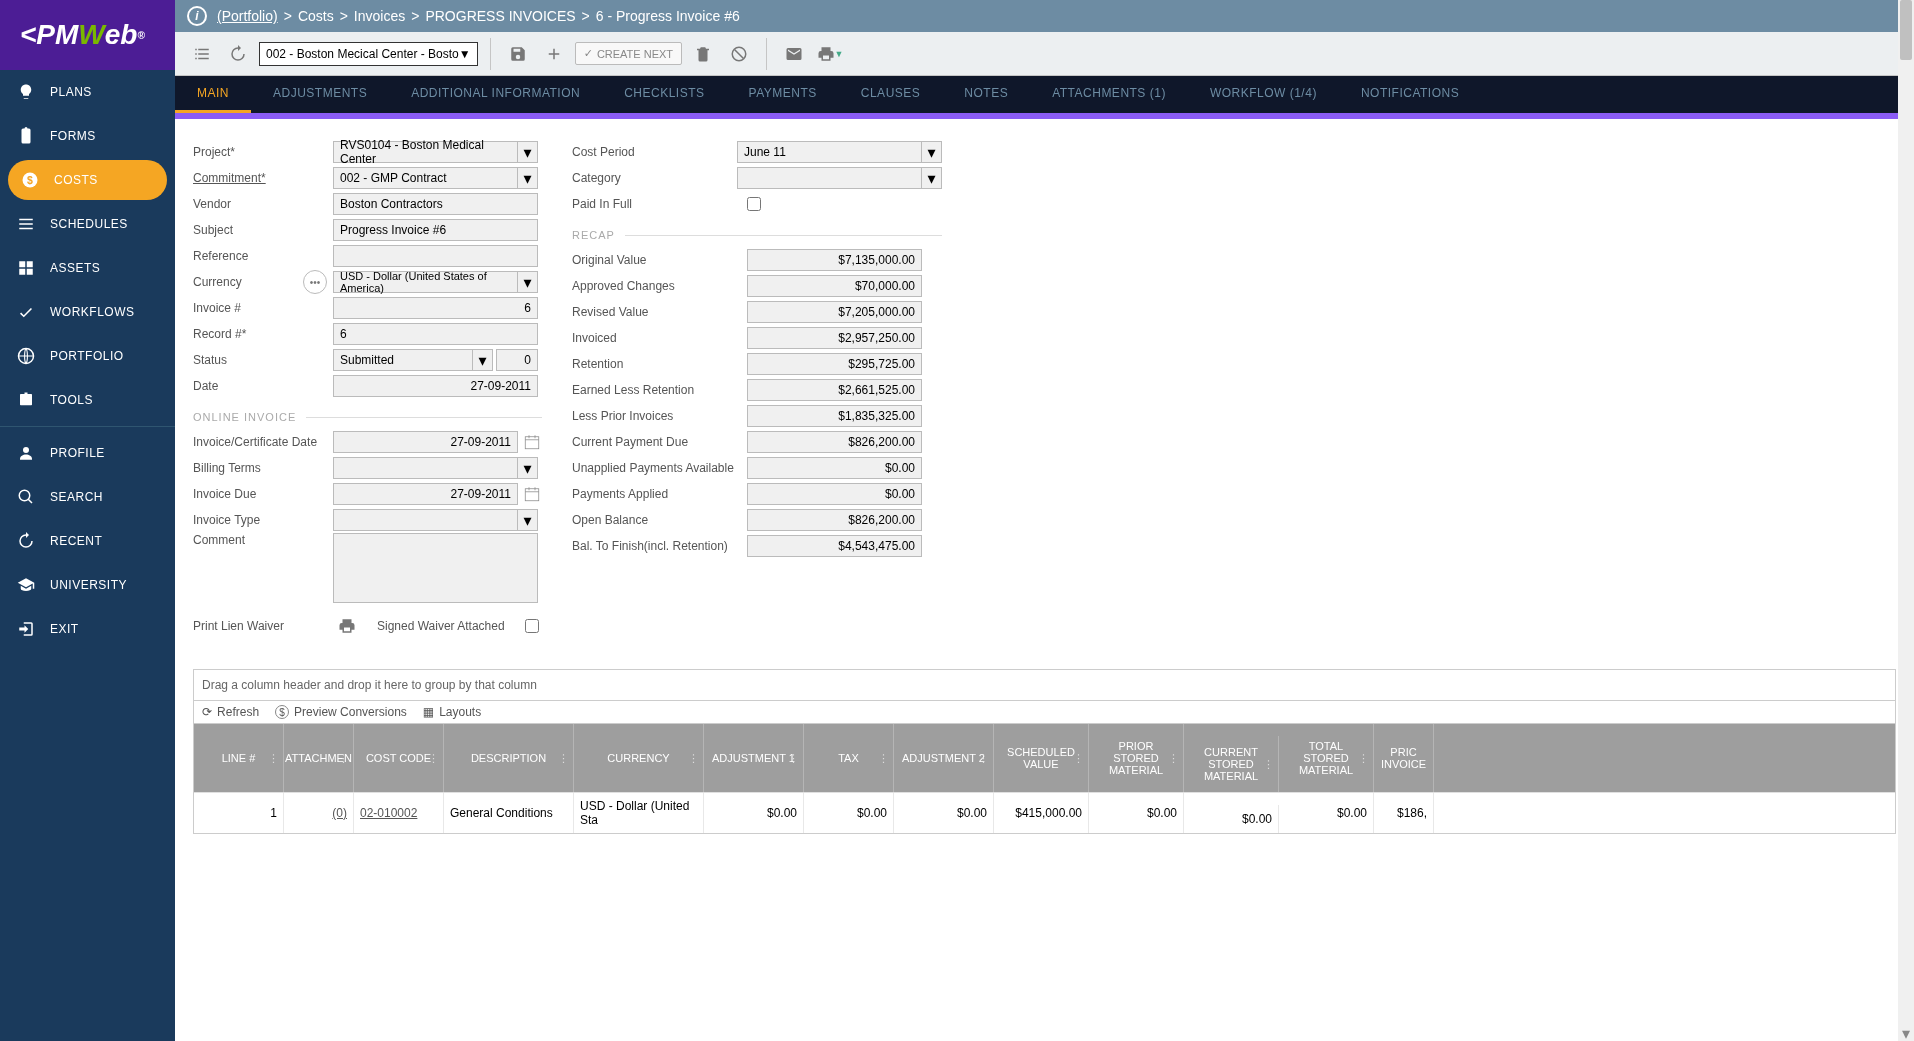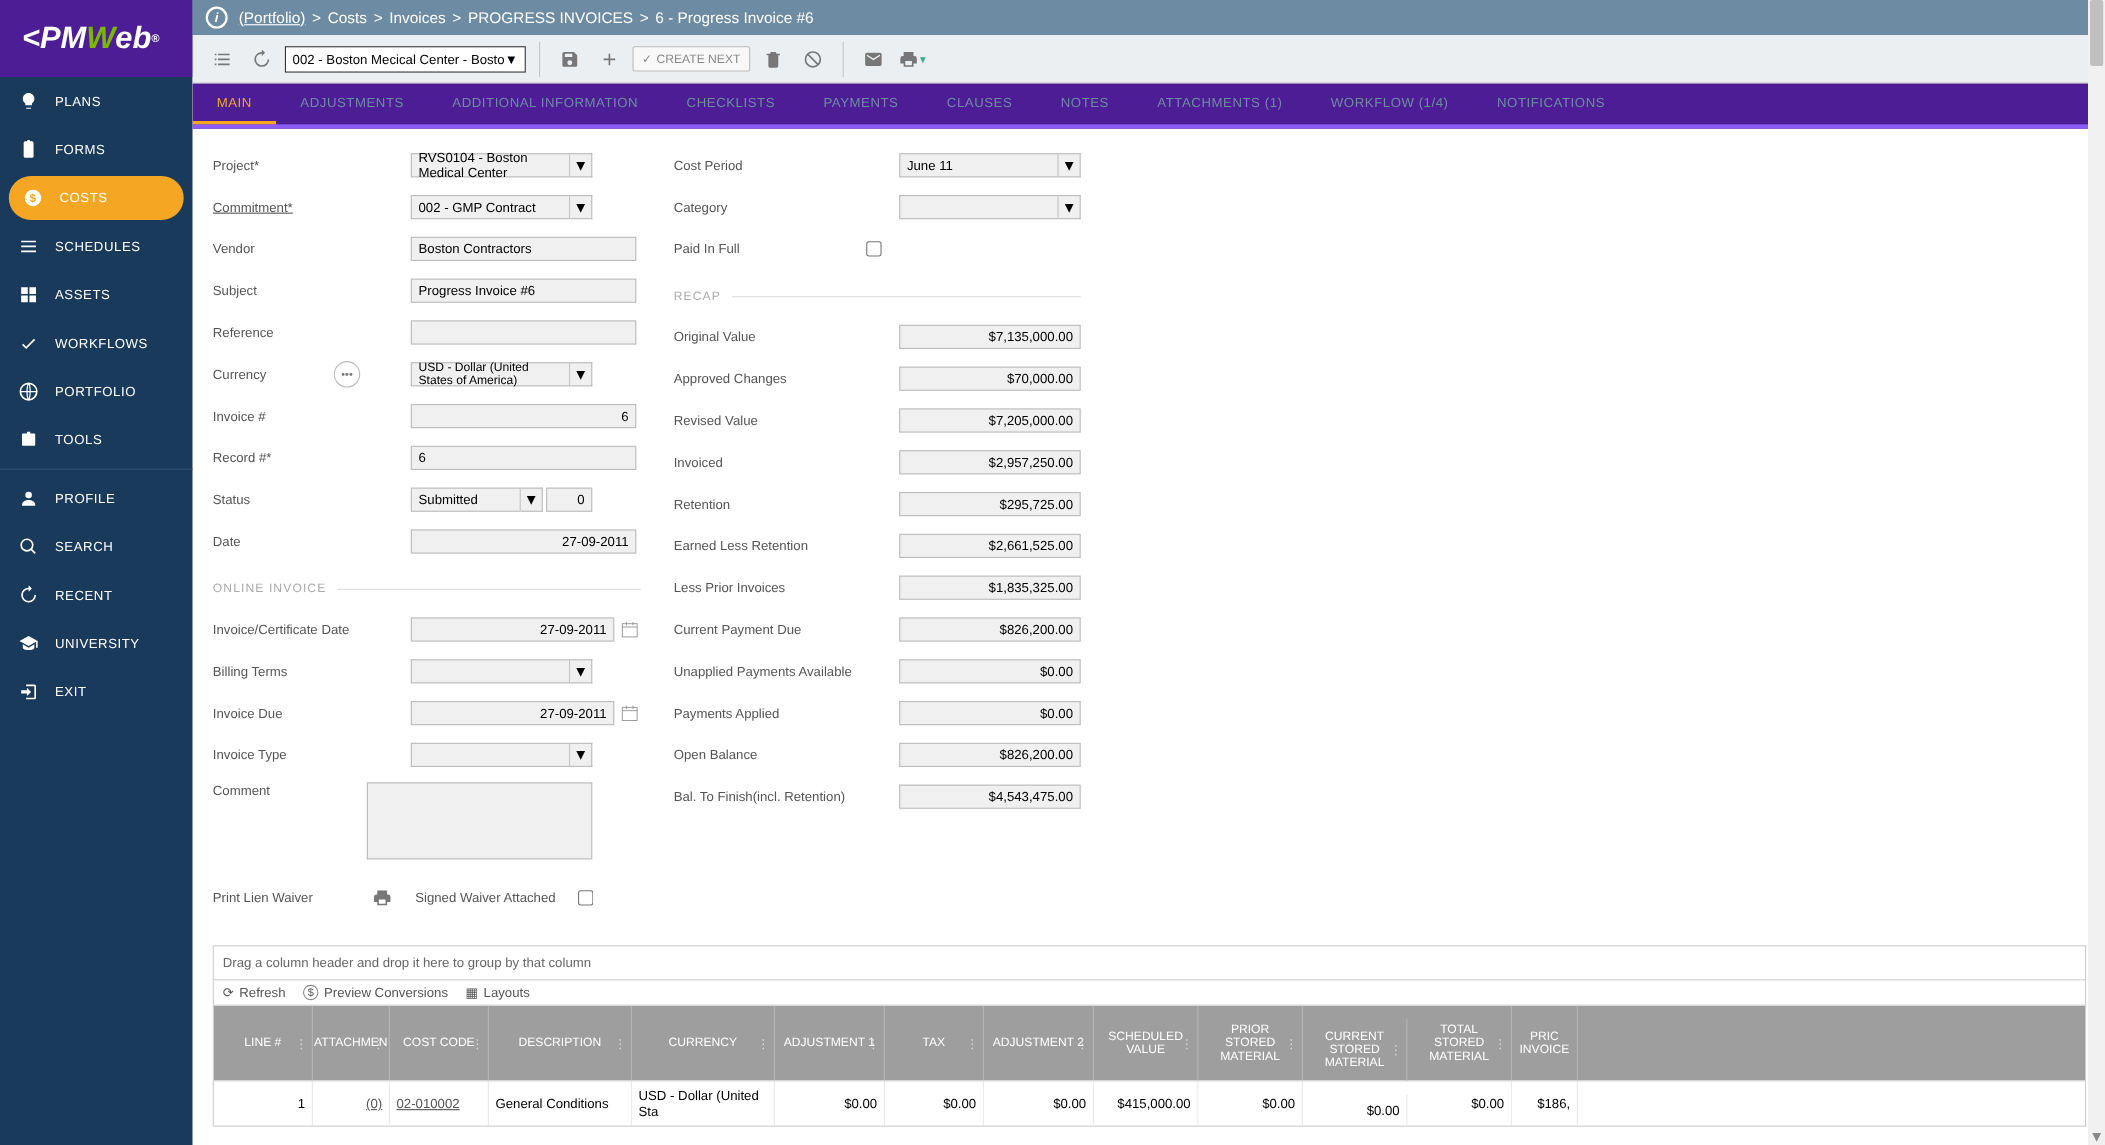--- a/index.html
+++ b/index.html
@@ -25,32 +25,32 @@
 .breadcrumb-bar .sep { margin: 0 6px; }
 
 
 .toolbar { background: #eceff1; border-bottom: 1px solid #c5c5c5; display: flex; align-items: center; padding: 4px 12px; height: 44px; gap: 6px; }
 .toolbar .tb-btn { width: 30px; height: 30px; display: flex; align-items: center; justify-content: center; cursor: pointer; color: #777; border-radius: 3px; }
 .toolbar .tb-select { background: #fff; border: 1px solid #333; padding: 3px 6px; font-size: 12px; min-width: 200px; height: 24px; display: flex; align-items: center; justify-content: center; cursor: pointer; }
 .toolbar .tb-divider { width: 1px; height: 32px; background: #c5c5c5; margin: 0 6px; }
 .toolbar .create-next { border: 1px solid #bbb; background: #f8f8f8; padding: 4px 8px; font-size: 11px; display: flex; align-items: center; gap: 4px; border-radius: 2px; color: #888; cursor: pointer; }
 
 
-.tabs { display: flex; border-bottom: 4px solid #8b5cf6; font-size: 12px; background: #4c1d95; }
+.tabs { display: flex; border-bottom: 6px solid #8b5cf6; font-size: 12px; background: #0f172a; }
 .tab { padding: 10px 22px; cursor: pointer; color: #6d8ca3; letter-spacing: 0.5px; white-space: nowrap; }
 .tab.active { color: #f5a623; border-bottom: 3px solid #f5a623; }
 
 
 .content { flex: 1; overflow: auto; padding: 20px 18px; }
 .form-grid { display: flex; gap: 30px; }
-.form-col { display: flex; flex-direction: column; gap: 12px; }
+.form-col { display: flex; flex-direction: column; gap: 0; }
 .form-row { display: flex; align-items: center; height: 26px; }
 .form-row .lbl { width: 140px; font-size: 12px; color: #555; }
 .form-row .lbl.req { text-decoration: underline; }
-.form-row .fld { width: 205px; border: 1px solid #bbb; background: #f0f0f0; padding: 3px 6px; font-size: 12px; height: 22px; display: flex; align-items: center; margin-left: 40px; }
+.form-row .fld { width: 205px; border: 1px solid #bbb; background: #f0f0f0; padding: 3px 6px; font-size: 12px; height: 22px; display: flex; align-items: center; }
 .form-row .fld.right { justify-content: flex-end; }
 .form-row .fld.date { width: 185px; }
 .form-row .fld-combo { display: flex; width: 205px; }
 .form-row .fld-combo .fld { flex: 1; }
 .form-row .fld-combo .dd-btn { width: 20px; border: 1px solid #bbb; border-left: none; background: #f0f0f0; display: flex; align-items: center; justify-content: center; cursor: pointer; height: 22px; }
 .form-row .extra-icon { width: 20px; height: 20px; margin-left: 4px; display: flex; align-items: center; justify-content: center; cursor: pointer; color: #888; }
 .form-row .curr-btn { width: 24px; height: 24px; border: 1px solid #bbb; border-radius: 50%; display: flex; align-items: center; justify-content: center; margin-right: 6px; cursor: pointer; font-size: 10px; color: #777; margin-left: -30px; }
 .form-row .chk { width: 14px; height: 14px; }
 .section-label { font-size: 11px; color: #aaa; letter-spacing: 1px; margin: 12px 0 6px; display: flex; align-items: center; }
 .section-label::after { content: ''; flex: 1; border-top: 1px solid #ddd; margin-left: 10px; }

